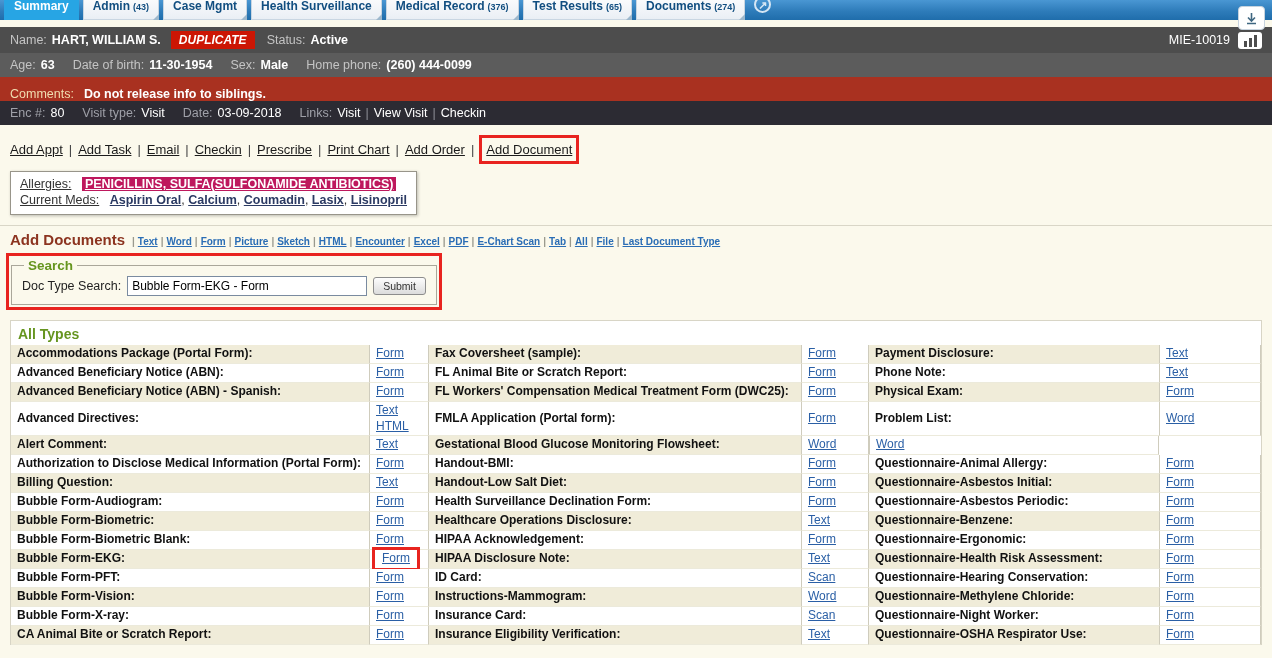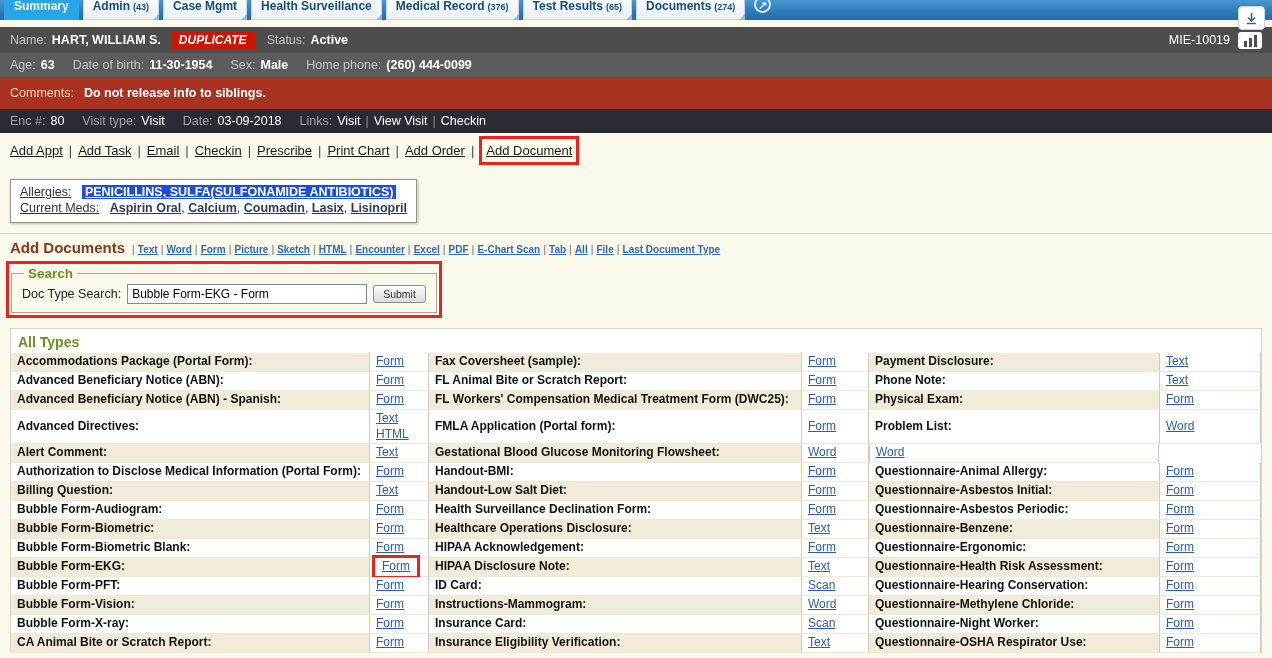--- a/index.html
+++ b/index.html
@@ -48,21 +48,21 @@
   }
 
   
   .bar { display:flex; align-items:center; padding:0 10px; font-size:12.5px; color:#fff; }
   .bar .grp { display:flex; align-items:center; gap:5px; margin-right:18px; white-space:nowrap; }
   .bar .lbl { color:#c4c4c4; font-weight:normal; }
   .bar .val { color:#fff; font-weight:bold; }
   .gap-strip { height:7px; background:#fbf9ec; }
   #name-bar { height:26px; background:#4d4d4d; }
   #demo-bar { height:24px; background:#5c5c5c; }
-  #comments-bar { height:32px; background:#a93120; }
+  #comments-bar { height:24px; background:#a93120;align-items:flex-end; }
   #comments-bar .lbl { color:#f0ddb0; }
   #enc-bar { height:24px; background:#2c2b33; }
   #enc-bar .lbl { color:#9fa0a8; }
   #enc-bar .val { font-weight:normal; }
   .dup-badge {
     background:#cc1604; color:#fff; font-weight:bold; font-size:12px;
     padding:2px 8px; margin:0 12px 0 10px;font-style:italic;
   }
   .bar-right { margin-left:auto; display:flex; align-items:center; gap:8px; }
   .chart-chip {
@@ -70,33 +70,33 @@
     display:flex; align-items:flex-end; justify-content:center; gap:2px;
     padding:2px 3px; cursor:pointer;
   }
   .chart-chip i { display:block; width:3px; background:#4d4d4d; }
   .chart-chip i:nth-child(1){ height:6px; } .chart-chip i:nth-child(2){ height:9px; } .chart-chip i:nth-child(3){ height:12px; }
   .enc-link { color:#fff; text-decoration:none; }
   .pipe { color:#8d8d95; margin:0 5px; }
 
   
   #content { padding-top:4px; }
-  .actions-row { margin:6px 0 2px 10px; font-size:13px; display:flex; align-items:flex-start; height:28px; }
+  .actions-row { margin:6px 0 2px 10px; font-size:13px; display:flex; align-items:center; height:28px; }
   .actions-row a { color:#1b1b1b; text-decoration:underline; white-space:nowrap; }
   .actions-row .sep { color:#444; margin:0 6px; }
   .ann-inline { display:inline-block; outline:3px solid #e8241f; outline-offset:4px; margin:0 6px; }
 
   .allergy-box {
     display:inline-block; margin:6px 0 0 10px; background:#fff;
     border:1px solid #98958a; padding:3px 9px 5px;
     box-shadow:1px 1px 3px rgba(0,0,0,0.25); font-size:12.5px;
   }
   .allergy-row { margin:2px 0; white-space:nowrap; }
   .row-label { color:#333; text-decoration:underline; margin-right:7px; }
-  .allergy-chip { background:#1d4ed8; color:#fff; font-weight:bold; text-decoration:underline; padding:0 3px; }
+  .allergy-chip { background:#be185d; color:#fff; font-weight:bold; text-decoration:underline; padding:0 3px; }
   .med-link { color:#2b3a63; font-weight:bold; text-decoration:underline; }
   .med-sep { color:#333; }
 
   .add-docs-band { margin-top:10px; padding:5px 10px 3px; border-top:1px solid #d9d6c7; display:flex; align-items:baseline; flex-wrap:wrap; }
   .add-docs-title { color:#8c3420; font-weight:bold; font-size:15px; margin-right:6px; }
   .type-links { font-size:10px; font-weight:bold; }
   .type-links a { color:#2a6db5; text-decoration:underline; margin:0 2px; }
   .type-links .sep2 { color:#9a9a8e; margin:0 1px; }
 
   .search-ann { display:inline-block; border:3px solid #e8241f; margin:2px 0 6px 6px; padding:2px; }

